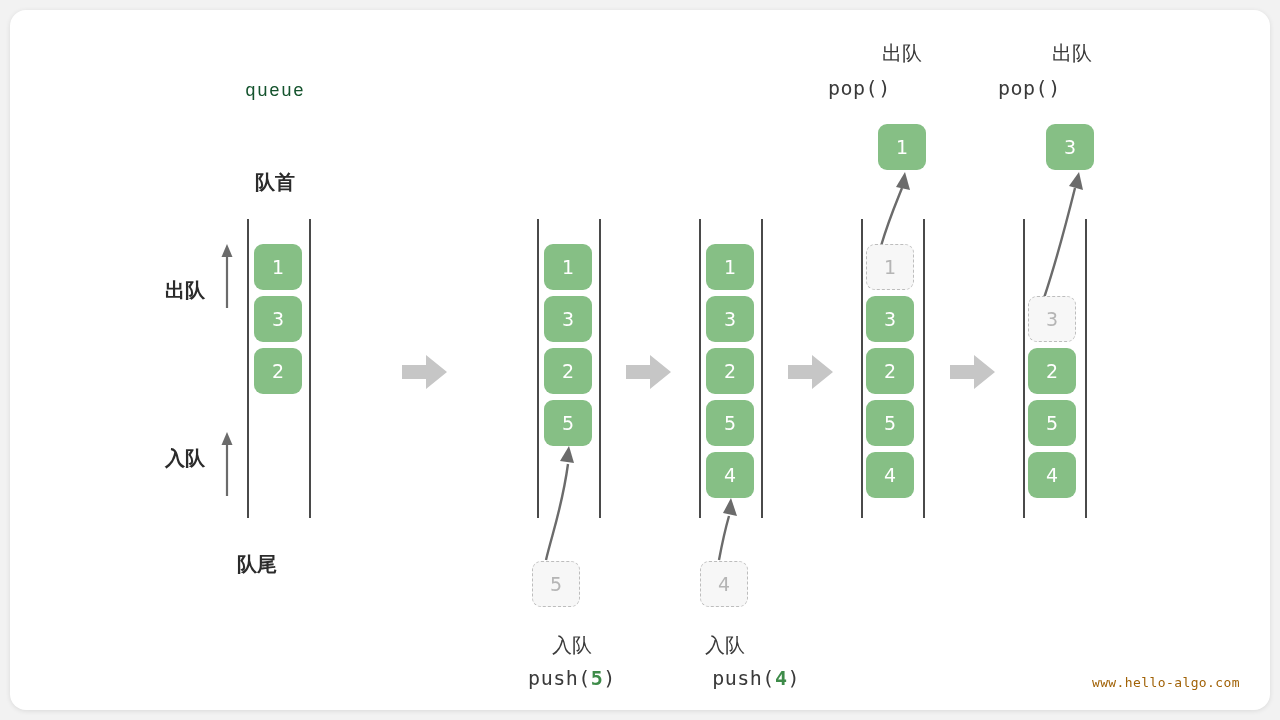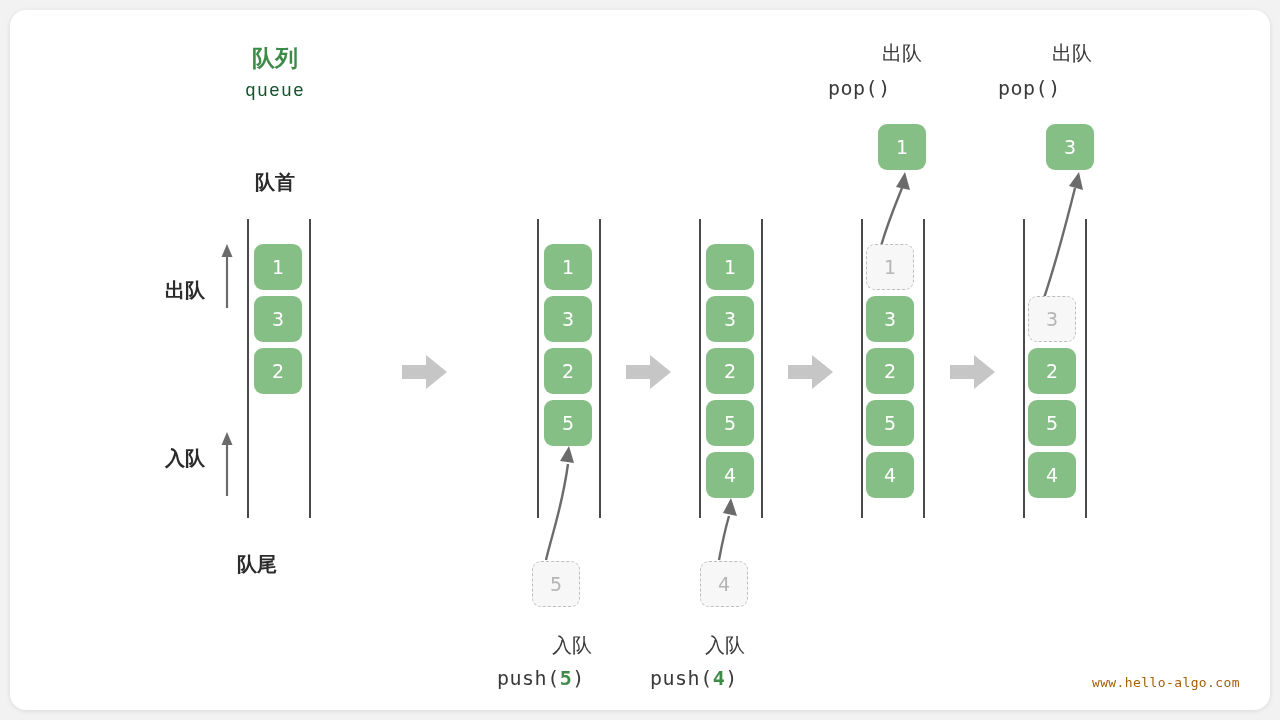--- a/index.html
+++ b/index.html
@@ -109,21 +109,20 @@
     white-space: nowrap;
   }
   svg { overflow: visible; }
 </style>
 </head>
 <body>
 
 <div id="stage">
   <div id="card">
 
-    <div class="abs title-cn" style="left:205px; top:33px; width:120px;">队列</div>
     <div class="abs title-code" style="left:205px; top:71px; width:120px;">queue</div>
 
     <div class="abs label-bold" style="left:205px; top:159px; width:120px;">队首</div>
     <div class="abs label-bold" style="left:187px; top:541px; width:120px;text-align:center;">队尾</div>
 
     <div class="abs label-bold" style="left:145px; top:267px; width:60px;">出队</div>
     <div class="abs label-bold" style="left:145px; top:435px; width:60px;">入队</div>
 
     <svg class="abs" style="left:206px; top:232px;" width="24" height="66">
       <line x1="11" y1="66" x2="11" y2="14" stroke="#6b6b6b" stroke-width="2.2"></line>
@@ -155,21 +154,21 @@
     <div class="cell" style="left:534px; top:390px;">5</div>
 
     <svg class="abs" style="left:512px; top:432px;" width="60" height="120">
       <path d="M 24,118 C 30,92 40,66 46,22" stroke="#6b6b6b" stroke-width="2.4" fill="none"></path>
       <polygon points="47,4 38,19 52,21" fill="#6b6b6b"></polygon>
     </svg>
 
     <div class="cell ghost" style="left:522px; top:551px;">5</div>
 
     <div class="abs op-cn" style="left:487px; top:622px; width:150px; text-align:center;">入队</div>
-    <div class="abs op-code" style="left:487px; top:656px; width:150px; "><span>push(</span><span class="arg">5</span><span>)</span></div>
+    <div class="abs op-code" style="left:487px; top:656px; width:150px; text-align:center;"><span>push(</span><span class="arg">5</span><span>)</span></div>
 
     <svg class="abs" style="left:616px; top:344px;" width="46" height="36">
       <polygon points="0,11 24,11 24,1 45,18 24,35 24,25 0,25" fill="#c6c6c6"></polygon>
     </svg>
 
     <div class="rail" style="left:689px; top:209px; height:299px;"></div>
     <div class="rail" style="left:751px; top:209px; height:299px;"></div>
 
     <div class="cell" style="left:696px; top:234px;">1</div>
     <div class="cell" style="left:696px; top:286px;">3</div>
@@ -178,21 +177,21 @@
     <div class="cell" style="left:696px; top:442px;">4</div>
 
     <svg class="abs" style="left:688px; top:484px;" width="50" height="68">
       <path d="M 21,66 C 24,50 27,36 31,22" stroke="#6b6b6b" stroke-width="2.4" fill="none"></path>
       <polygon points="33,4 25,19 39,22" fill="#6b6b6b"></polygon>
     </svg>
 
     <div class="cell ghost" style="left:690px; top:551px;">4</div>
 
     <div class="abs op-cn" style="left:640px; top:622px; width:150px; text-align:center;">入队</div>
-    <div class="abs op-code" style="left:640px; top:656px; width:150px; text-align:left;"><span>push(</span><span class="arg">4</span><span>)</span></div>
+    <div class="abs op-code" style="left:640px; top:656px; width:150px; text-align:right;"><span>push(</span><span class="arg">4</span><span>)</span></div>
 
     <svg class="abs" style="left:778px; top:344px;" width="46" height="36">
       <polygon points="0,11 24,11 24,1 45,18 24,35 24,25 0,25" fill="#c6c6c6"></polygon>
     </svg>
 
     <div class="abs op-cn" style="left:818px; top:30px; width:148px;">出队</div>
     <div class="abs op-code" style="left:818px; top:66px; width:148px;">pop()</div>
 
     <div class="cell" style="left:868px; top:114px;">1</div>
 

